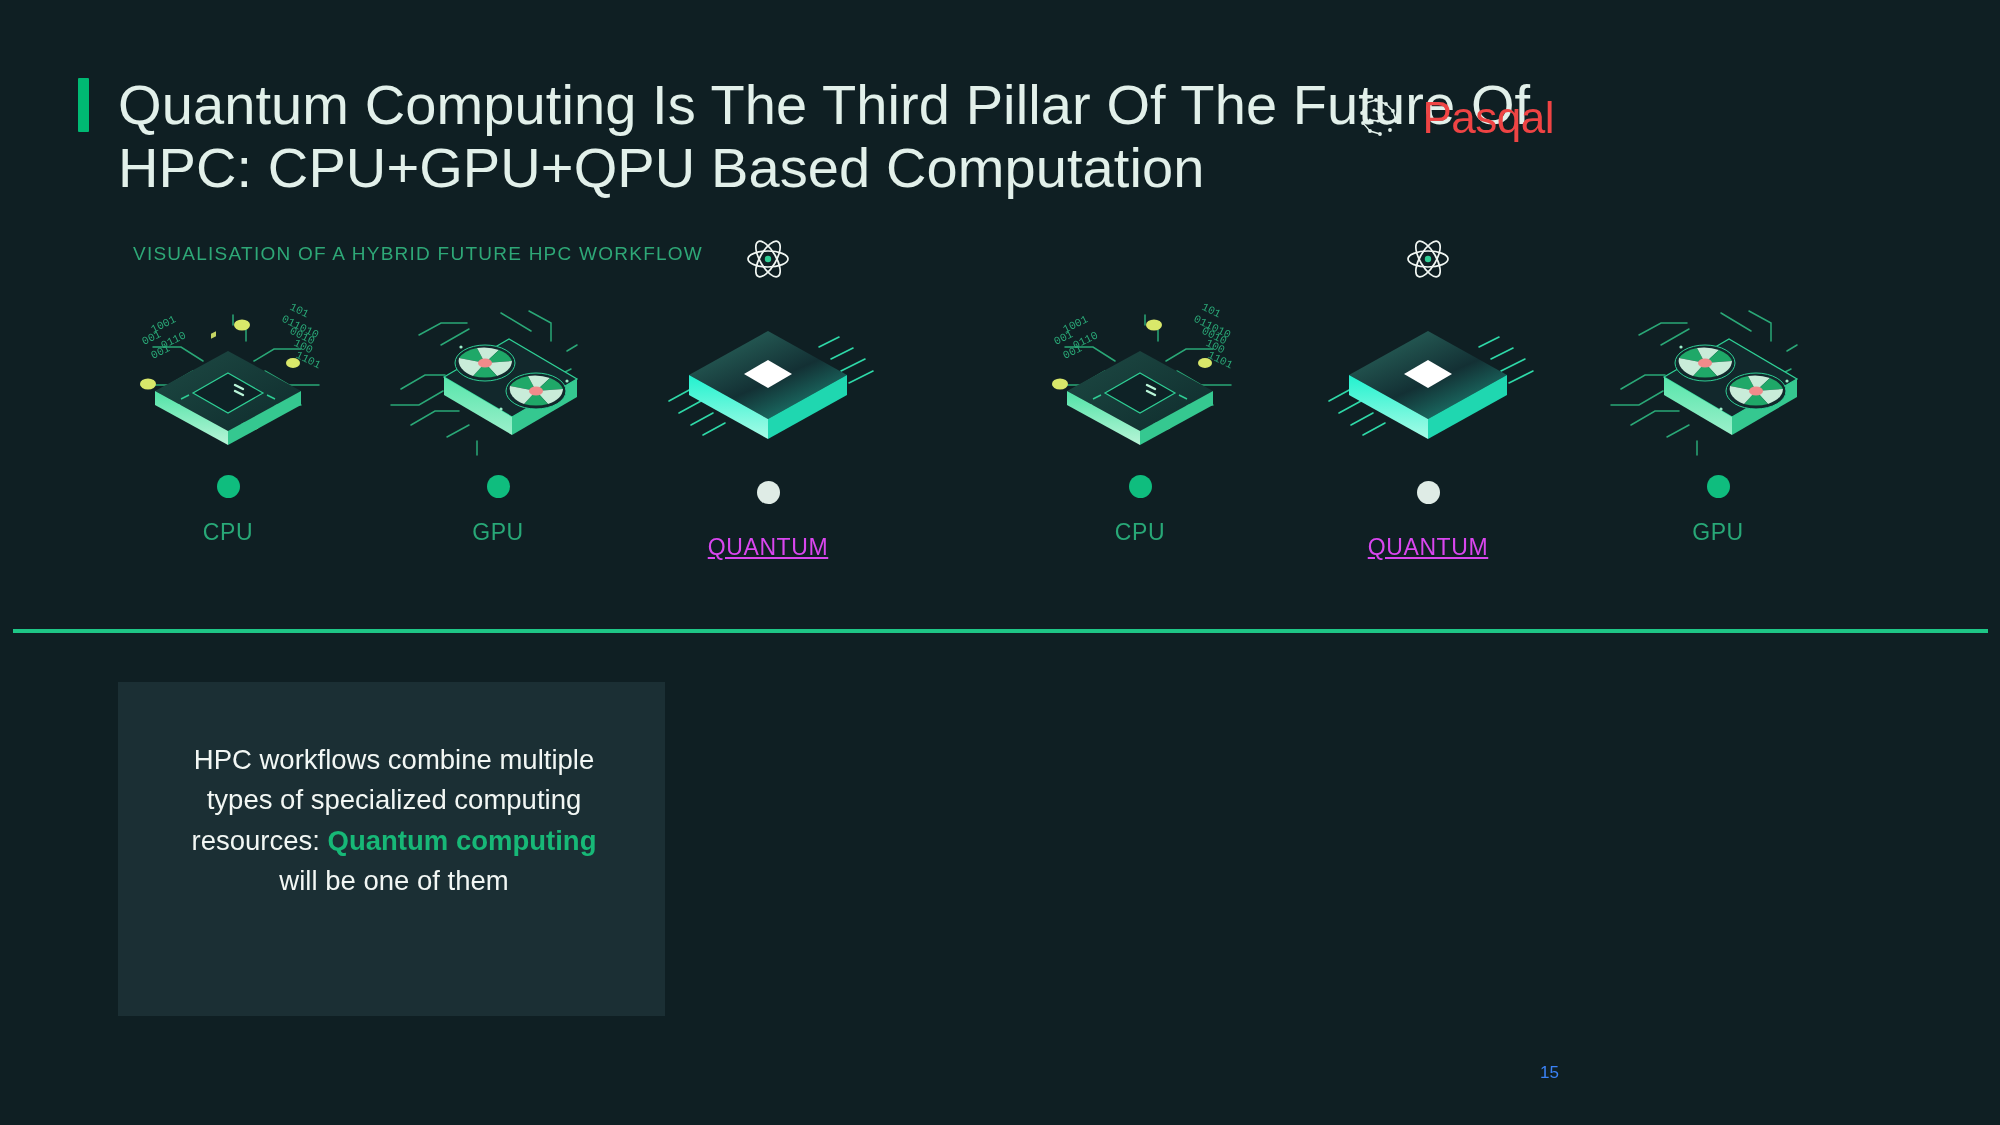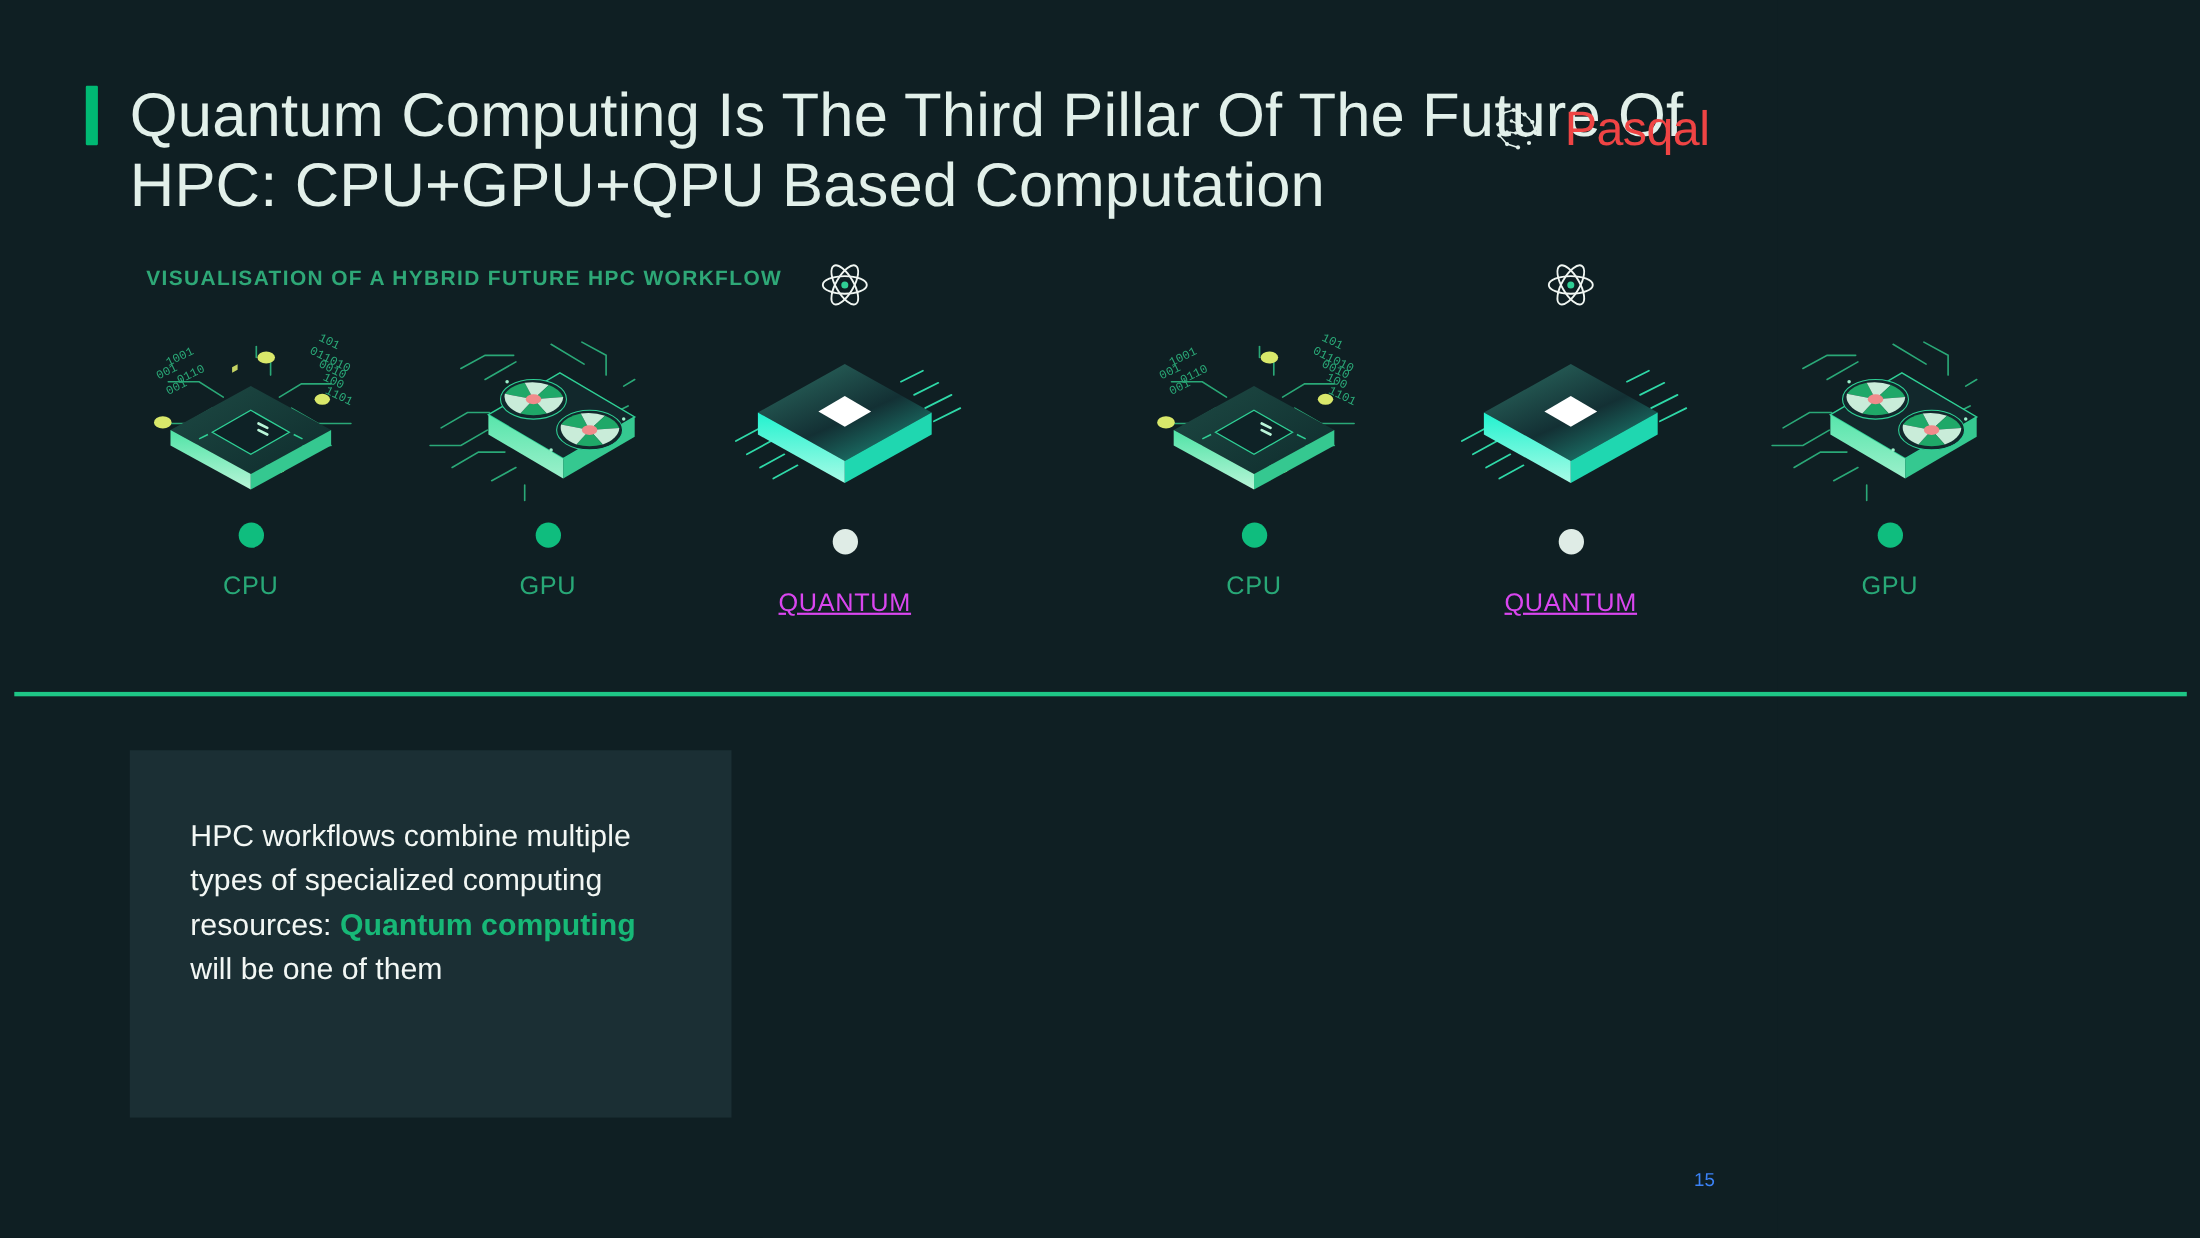--- a/index.html
+++ b/index.html
@@ -40,21 +40,21 @@
     font-weight: 300;
     color: #e2f0ea;
     letter-spacing: 0.1px;
   }
 
   .subtitle {
     position: absolute;
     left: 133px;
     top: 243px;
     font-size: 19px;
-    font-weight: 700;
+    font-weight: 400;
     color: #2ea877;
     letter-spacing: 1.25px;
     text-align: right;
   }
 
   
   .logo {
     position: absolute;
     right: 62px;
     top: 90px;
@@ -142,20 +142,21 @@
     top: 682px;
     width: 1767px;
     display: flex;
     gap: 64px;
   }
   .card {
     width: 547px;
     min-height: 334px;
     background: #1b2f34;
     padding: 58px 50px 40px 55px;
+    text-align: center;
   }
   .card p {
     font-size: 27.5px;
     line-height: 1.47;
     font-weight: 300;
     color: #f2f7f4;
   }
   .card .hl {
     color: #17b877;
     font-weight: 700;

